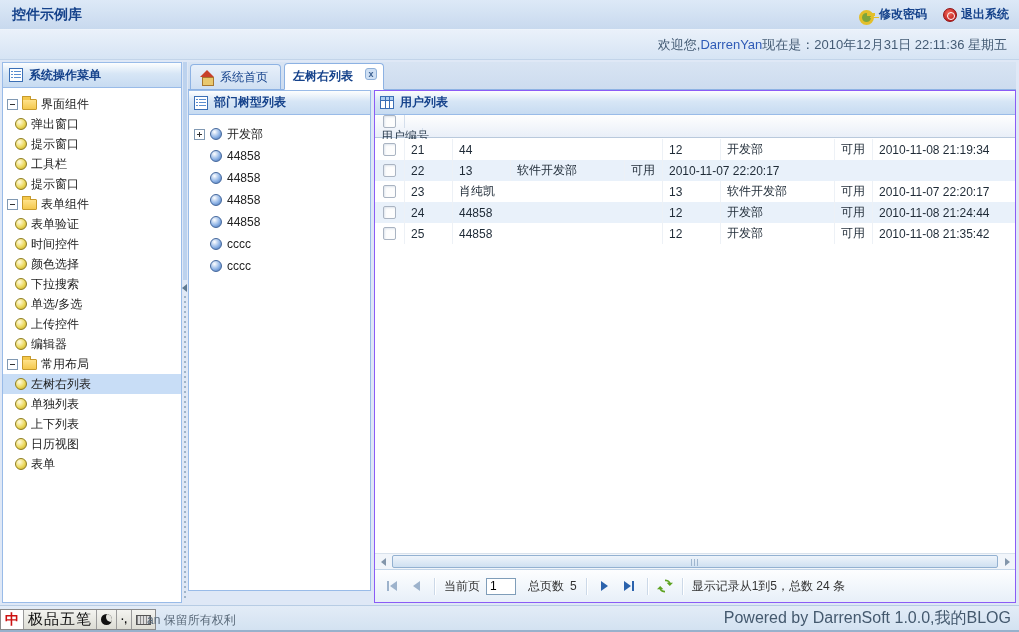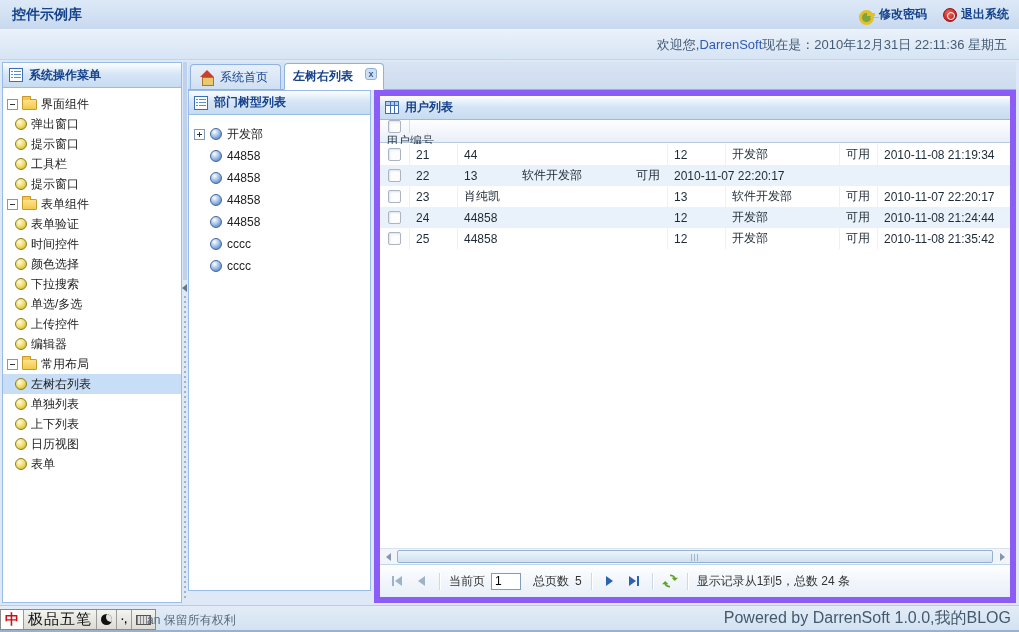--- a/index.html
+++ b/index.html
@@ -96,21 +96,21 @@
 
   
   .tree-panel { position:absolute; left:0; top:28px; width:183px; bottom:12px;
     background:#fff; border:1px solid #99bbe8; }
   .dept-tree { padding-top:8px; }
   .dept-row { height:22px; display:flex; align-items:center; gap:5px; padding-left:5px; cursor:pointer;}
   .dept-row.child { padding-left:21px; }
 
   
   .grid-panel { position:absolute; left:186px; top:28px; right:0; bottom:0;
-    background:#fff; border:6px solid #8b5cf6; overflow:hidden; }
+    background:#fff; border:1px solid #8b5cf6; overflow:hidden; }
   .grid-head { display:flex; height:23px; border-bottom:1px solid #b9c9dc; background:linear-gradient(#fefefe,#e9eff8);flex-direction:column; }
   .hcell { display:flex; align-items:center; padding-left:6px; border-right:1px solid #d5dfec;
     color:#2c3e50; position:relative; flex:0 0 auto; white-space:nowrap; cursor:pointer;}
   .cell { display:flex; align-items:center; padding-left:6px; border-right:1px solid #edf1f6;
     flex:0 0 auto; white-space:nowrap; overflow:hidden; color:#1e2a36;}
   .col-chk{width:30px; justify-content:center; padding-left:0;}
   .col-0{width:48px} .col-1{width:210px} .col-2{width:58px} .col-3{width:114px} .col-4{width:38px} .col-5{width:160px; border-right:none;}
   .checkbox { width:13px; height:13px; border:1px solid #aab4c2; background:#fdfdfd; border-radius:2px;
     box-shadow:inset 1px 1px 2px #dde4ec; cursor:pointer; }
   .sort-asc { position:absolute; left:100px; top:3px; width:0; height:0;
@@ -176,21 +176,21 @@
     </div>
     <div class="header-link">
       <span class="icon-power"></span>
       <span>退出系统</span>
     </div>
   </div>
 </div>
 
 <div class="welcome-bar">
   <span>欢迎您,</span>
-    <span class="welcome-user">DarrenSoft</span>
+    <span class="welcome-user">DarrenYan</span>
     <span> 现在是：2010年12月31日 22:11:36 星期五</span>
 </div>
 
 <div class="main">
 
   <div class="sidebar">
     <div class="sidebar-header">
       <span class="icon-list"></span>
       <span>系统操作菜单</span>
     </div>

